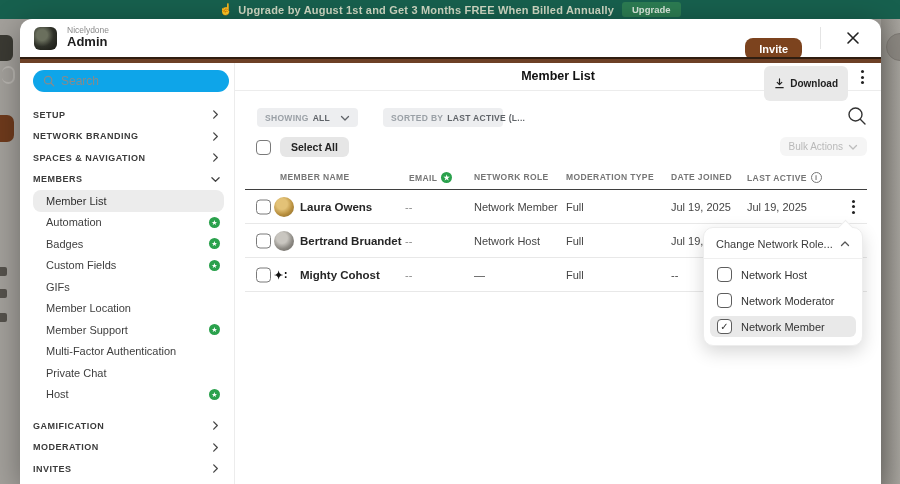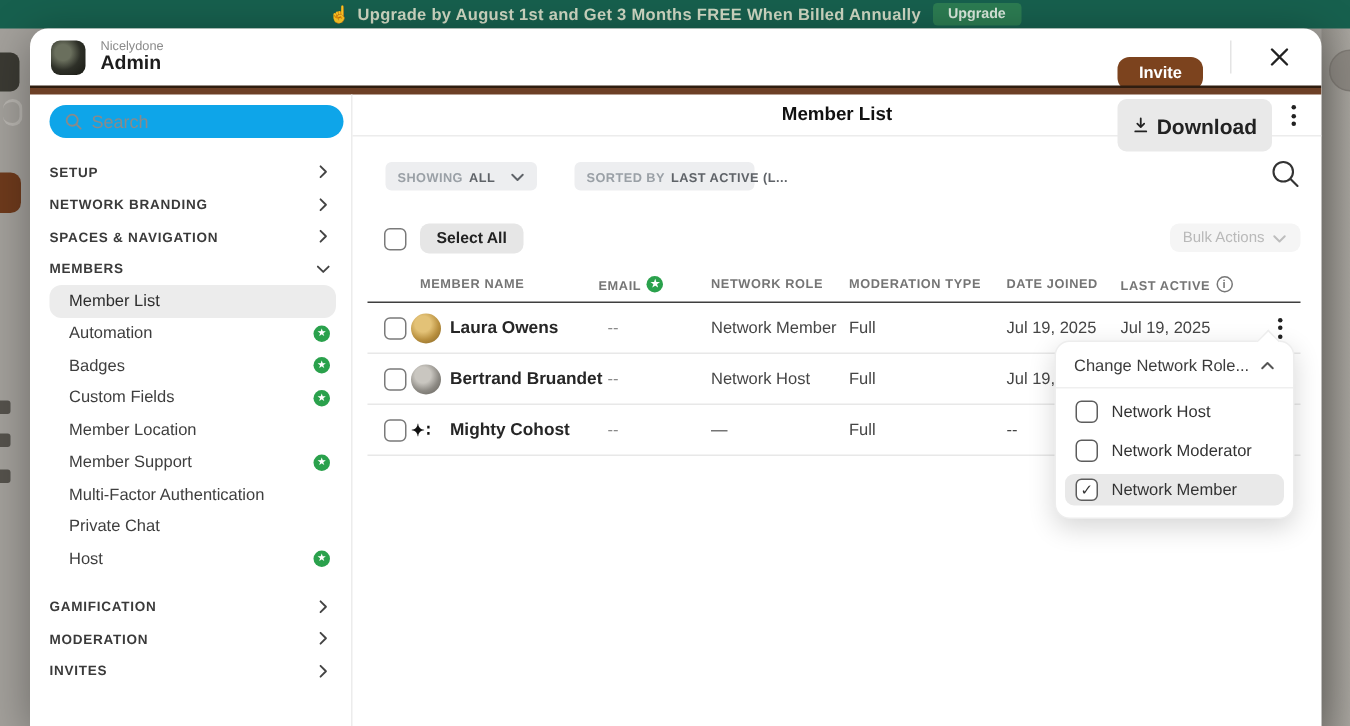--- a/index.html
+++ b/index.html
@@ -65,48 +65,48 @@
   .chev { flex:0 0 auto; margin-right:8px; }
   .badge { width:11px; height:11px; border-radius:50%; background:#2AA14C; color:#fff; font-size:7px;
        display:flex; align-items:center; justify-content:center; margin-right:8px; flex:0 0 auto; line-height:1;}
   .group-gap { height:10px; }
 
   
   .main { flex:1; position:relative; min-width:0; }
   .title-row { position:relative; height:28px; border-bottom:1px solid #ececec; }
   .page-title { position:absolute; left:0; right:0; top:6px; text-align:center; font-size:12.5px; font-weight:bold; color:#111; }
   .download-btn { position:absolute; right:33px; top:3px; height:35px; background:#e9e9e9; border:none; border-radius:6px;
-       display:flex; align-items:center; gap:5px; padding:12px 10px; font-size:14px; font-weight:bold; color:#222;
+       display:flex; align-items:center; gap:5px; padding:12px 10px; font-size:10px; font-weight:bold; color:#222;
        cursor:pointer; font-family:"Liberation Sans",sans-serif;}
   .kebab { display:flex; flex-direction:column; gap:2.5px; background:none; border:none; cursor:pointer; padding:3px 5px;}
   .kebab i { width:3px; height:3px; border-radius:50%; background:#222; display:block; }
   .title-kebab { position:absolute; right:12px; top:4px; }
 
   .filter-row { position:relative; height:19px; margin-top:17px; }
   .filter-pill { position:absolute; top:0; height:19px; background:#edeef0; border-radius:4px; display:flex;
        align-items:center; gap:4px; padding:0 8px; font-size:8.5px; letter-spacing:.3px; cursor:pointer; white-space:nowrap;}
   .fp1 { left:22px; width:101px; } .fp2 { left:148px; width:120px; }
   .fp-prefix { color:#9aa0a6; font-weight:bold; } .fp-value { color:#5f6368; font-weight:bold; }
   .fp-chev { margin-left:auto; }
   .big-search { position:absolute; right:13px; top:-3px; background:none; border:none; cursor:pointer; }
 
-  .select-row { position:relative; height:18px; margin-top:24px; }
+  .select-row { position:relative; height:18px; margin-top:12px; }
   .checkbox { width:15px; height:15px; border:1.5px solid #7a7a7a; border-radius:4px; background:#fff; display:inline-flex;
        align-items:center; justify-content:center; font-size:10px; color:#333; cursor:pointer; }
   .sel-check { position:absolute; left:21px; top:1px; }
   .select-all-btn { position:absolute; left:45px; top:-2px; background:#e6e6e6; border:none; border-radius:6px;
        font-size:10.5px; font-weight:bold; color:#222; padding:4px 11px; cursor:pointer; font-family:"Liberation Sans",sans-serif;}
   .bulk-btn { position:absolute; right:14px; top:-2px; background:#f5f5f5; border:none; border-radius:6px;
        font-size:10px; color:#b9b9b9; padding:4px 9px; display:flex; align-items:center; gap:5px; cursor:default;
        font-family:"Liberation Sans",sans-serif;}
 
   .thead { position:relative; height:20px; margin:13px 14px 0 10px; border-bottom:1.5px solid #3f3f3f; }
   .th { position:absolute; top:2px; font-size:8.5px; font-weight:bold; letter-spacing:.4px; color:#757575; white-space:nowrap;
         display:flex; align-items:center; gap:4px;}
-  .th-name{left:35px;} .th-email{left:154px;} .th-role{left:229px;} .th-mem{left:321px;} .th-joined{left:426px;} .th-last{left:502px;}
+  .th-name{left:35px;} .th-email{left:164px;} .th-role{left:229px;} .th-mem{left:321px;} .th-joined{left:426px;} .th-last{left:502px;}
   .th .badge{ margin:0; }
   .info-i { width:11px; height:11px; border:1px solid #777; border-radius:50%; display:inline-flex; align-items:center;
         justify-content:center; font-size:7.5px; color:#777; font-style:normal; }
 
   .trow { position:relative; height:34px; margin:0 14px 0 10px; border-bottom:1px solid #e8e8e8; }
   .cell { position:absolute; top:50%; transform:translateY(-50%); font-size:11px; color:#454545; white-space:nowrap; }
   .c-check{ left:11px; } .c-av{ left:29px; }
   .c-name{ left:55px; font-weight:bold; color:#262626; font-size:11.5px; }
   .c-email{ left:160px; color:#8a8a8a; }
   .c-role{ left:229px; } .c-mem{ left:321px; } .c-joined{ left:426px; } .c-last{ left:502px; }
@@ -226,20 +226,23 @@
           <span class="sub-label">Badges</span>
             <span class="grow"></span>
           <span class="badge">★</span>
         </div>
         <div class="nav-row sub-row">
           <span class="sub-label">Custom Fields</span>
             <span class="grow"></span>
           <span class="badge">★</span>
         </div>
         <div class="nav-row sub-row">
+          <span class="sub-label">GIFs</span>
+        </div>
+        <div class="nav-row sub-row">
           <span class="sub-label">Member Location</span>
         </div>
         <div class="nav-row sub-row">
           <span class="sub-label">Member Support</span>
             <span class="grow"></span>
           <span class="badge">★</span>
         </div>
         <div class="nav-row sub-row">
           <span class="sub-label">Multi-Factor Authentication</span>
         </div>

